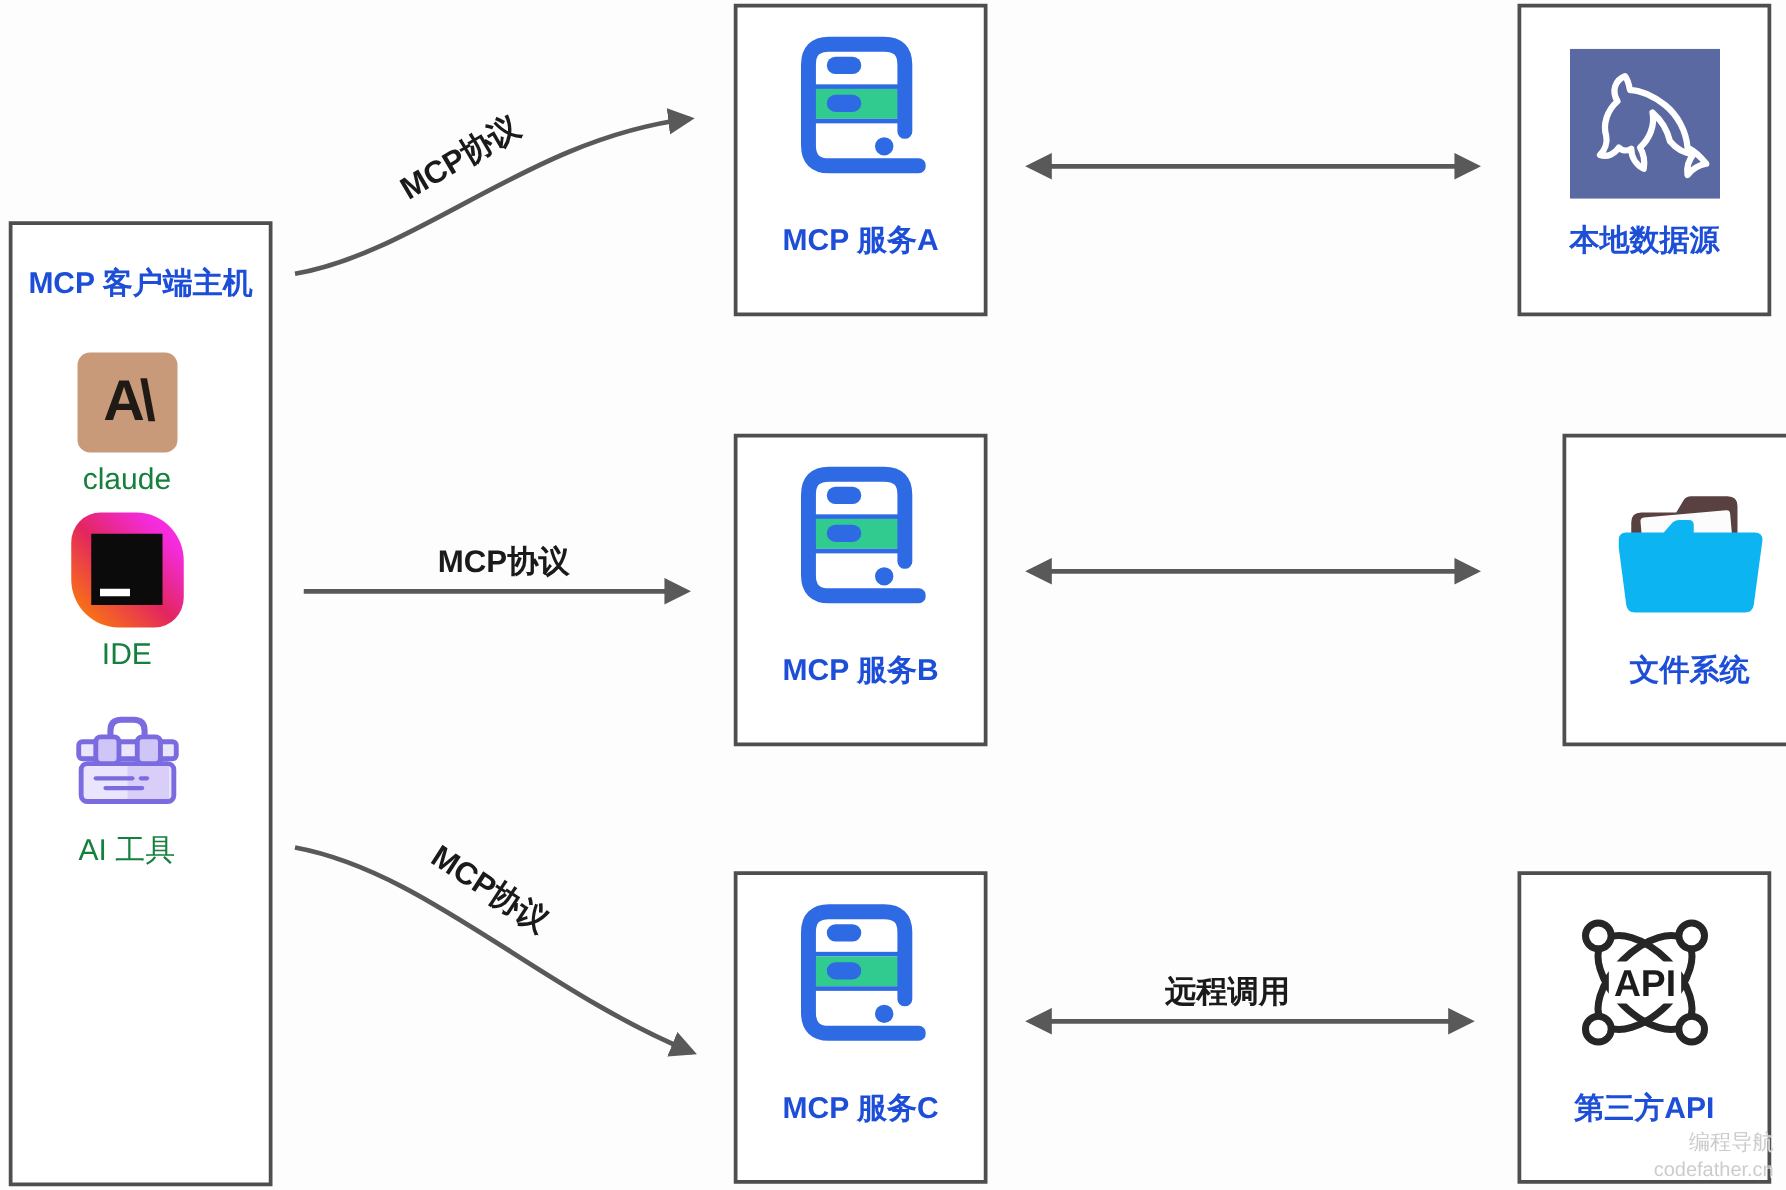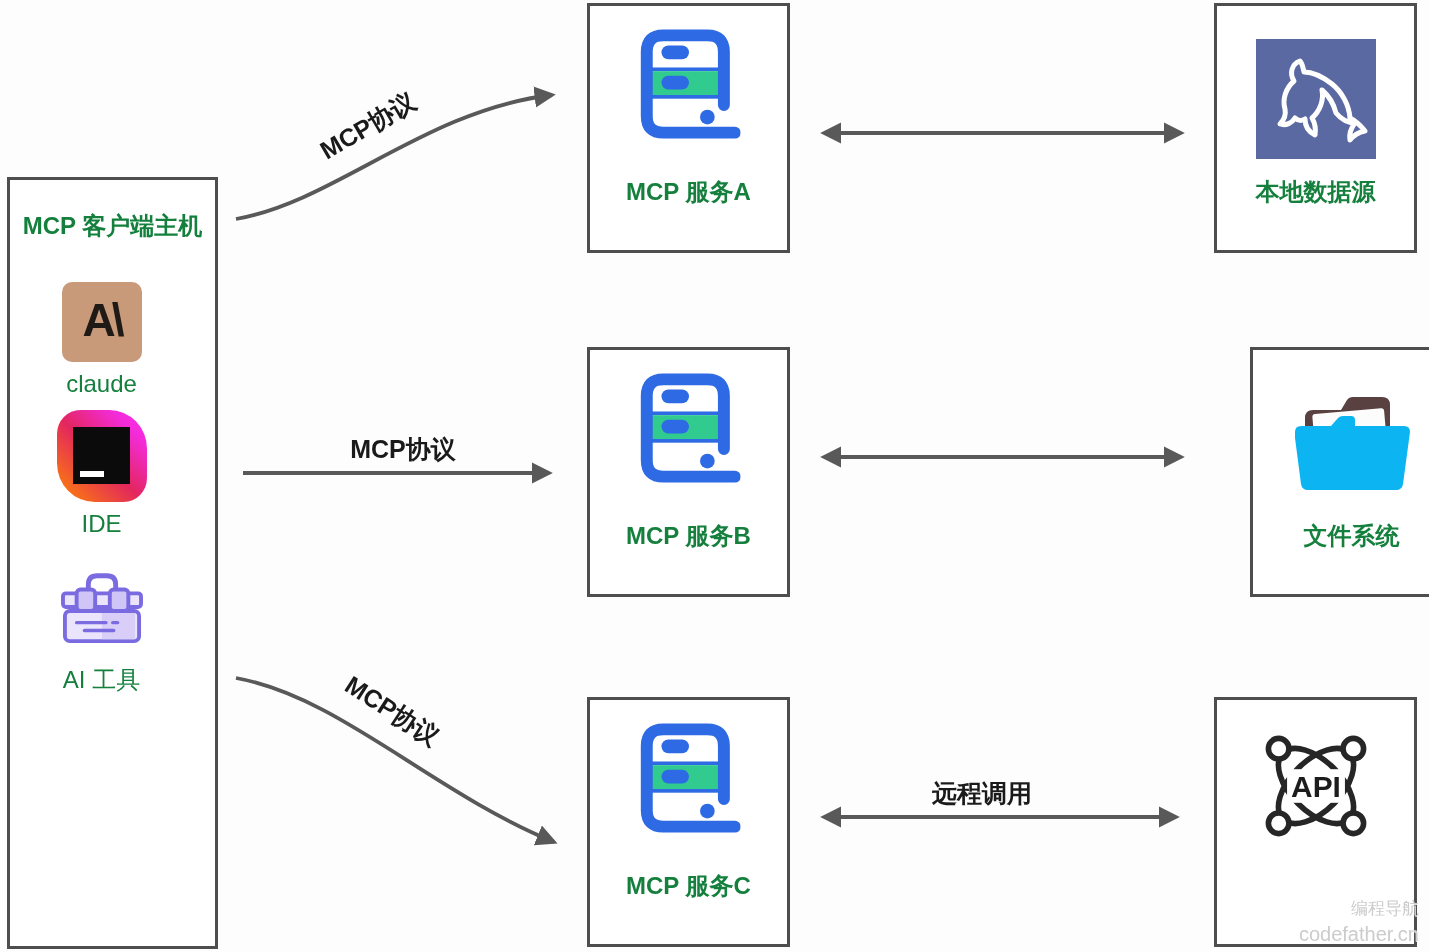--- a/index.html
+++ b/index.html
@@ -1,20 +1,20 @@
 <!DOCTYPE html>
 <html><head>
 <meta charset="utf-8">
 <style>
   html,body{margin:0;padding:0;background:#ffffff;}
   body{font-family:"Liberation Sans","DejaVu Sans",sans-serif;color:#161616;}
   #canvas{position:relative;width:1429px;height:952px;background:#fdfdfd;overflow:hidden;}
 
   .box{position:absolute;background:#fff;border:3px solid #4e4e4e;box-sizing:border-box;}
-  .box-title{font-size:24px;font-weight:700;text-align:center;color:#15803d;letter-spacing:0;}
+  .box-title{font-size:24px;font-weight:700;text-align:center;color:#1d4ed8;letter-spacing:0;}
 
   
   #client-host{left:7px;top:177px;width:211px;height:772px;}
   #client-host .box-title{margin-top:30px;}
   .client-item{position:absolute;left:0;width:100%;display:flex;flex-direction:column;align-items:center;transform:translateX(-11px);}
   .client-item .item-label{font-size:24px;font-weight:400;color:#15803d;margin-top:8px;}
 
   
   .claude-logo{width:80px;height:80px;background:#c99a79;border-radius:10px;display:flex;align-items:center;justify-content:center;}
   .claude-logo span{font-size:46px;font-weight:800;letter-spacing:-4px;color:#201a16;transform:translateY(-2px);}
@@ -32,21 +32,21 @@
   .node-box .node-label{position:absolute;left:0;width:100%;bottom:42px;}
 
   
   #arrows{position:absolute;left:0;top:0;width:1429px;height:952px;pointer-events:none;}
   .edge-label{position:absolute;font-size:25px;font-weight:700;color:#1a1a1a;white-space:nowrap;}
 
   
   #watermark{position:absolute;right:10px;bottom:4px;text-align:right;color:#cccccc;
     text-shadow:0 1px 0 rgba(255,255,255,.8);line-height:1.35;}
   #watermark .wm1{font-size:17px;}
-  #watermark .wm2{font-size:20px;}
+  #watermark .wm2{font-size:16px;}
 </style>
 </head>
 <body>
 
 <div id="canvas">
 
   <svg id="arrows" viewBox="0 0 1429 952">
     <defs>
       <marker id="ah-end" viewBox="0 0 10 10" refX="8.2" refY="5" markerWidth="5.6" markerHeight="5.6" orient="auto">
         <path d="M0 0 L10 5 L0 10 Z" fill="#595959"></path>
@@ -186,20 +186,21 @@
         <ellipse cx="60" cy="60" rx="50" ry="27" transform="rotate(45 60 60)"></ellipse>
         <ellipse cx="60" cy="60" rx="50" ry="27" transform="rotate(-45 60 60)"></ellipse>
       </g>
       <circle cx="20" cy="20" r="11" fill="#ffffff" stroke="#262626" stroke-width="6"></circle>
       <circle cx="100" cy="20" r="11" fill="#ffffff" stroke="#262626" stroke-width="6"></circle>
       <circle cx="20" cy="100" r="11" fill="#ffffff" stroke="#262626" stroke-width="6"></circle>
       <circle cx="100" cy="100" r="11" fill="#ffffff" stroke="#262626" stroke-width="6"></circle>
       <rect x="29" y="42" width="62" height="36" fill="#ffffff"></rect>
       <text x="60" y="72" text-anchor="middle" font-size="32" font-weight="bold" fill="#1c1c1c">API</text>
     </svg>
+    <div class="box-title node-label">第三方API</div>
   </div>
 
   <div id="watermark">
     <div class="wm1">编程导航</div>
     <div class="wm2">codefather.cn</div>
   </div>
 
 </div>
 
 </body></html>

